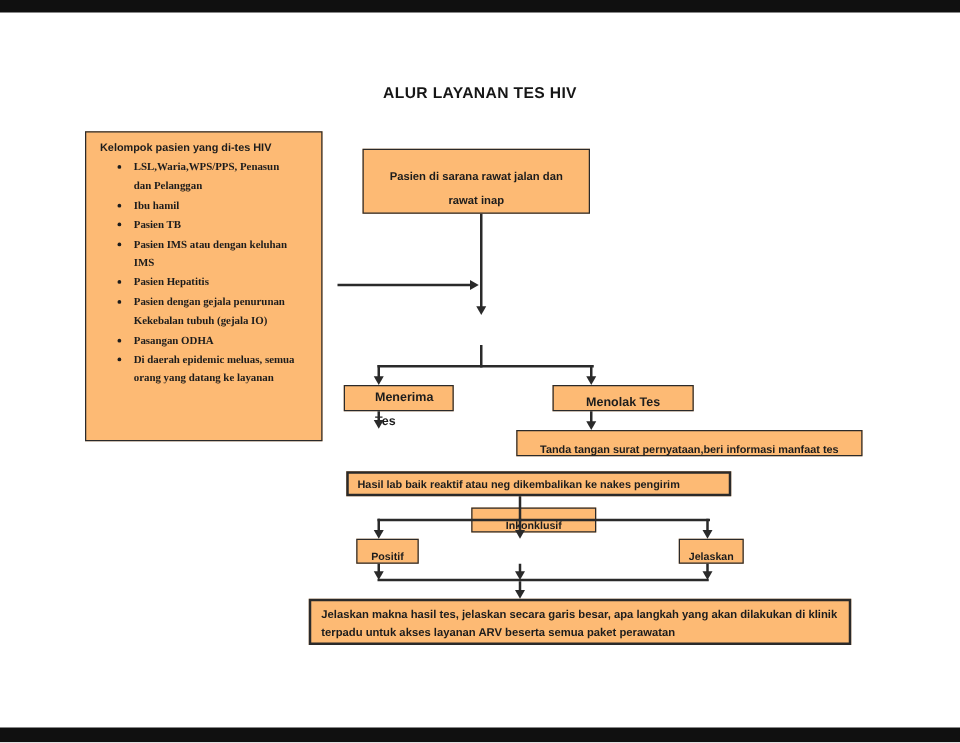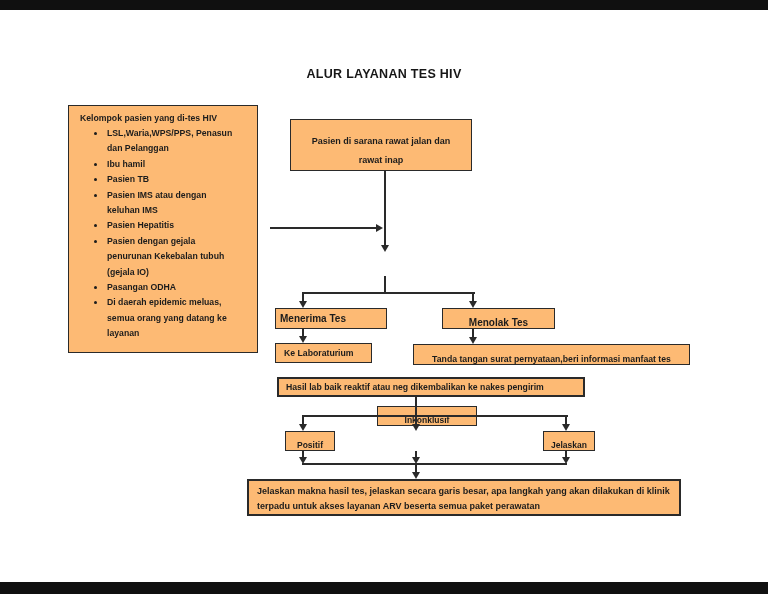--- a/index.html
+++ b/index.html
@@ -14,25 +14,25 @@
     position:absolute; top:67px; left:0; width:768px; text-align:center;
     font-size:12.5px; font-weight:700; letter-spacing:.3px; color:#161616;
   }
   .box {
     position:absolute; border:1px solid #2a2a2a; box-sizing:border-box;
     background:#fdba74; font-size:8.5px; font-weight:600; color:#1c1c1c;
   }
   .ctr { display:flex; align-items:flex-end; justify-content:center; text-align:center; }
   .group-box { left:68px; top:105px; width:190px; height:248px; }
   .group-heading { margin:7px 8px 3px 11px; font-size:8.7px; }
-  .group-list { margin:2px 0 4px 0; padding-left:37px; list-style:disc; }
+  .group-list { margin:2px 0 4px 0; padding-left:37px; list-style:disc;font-family:Liberation Serif, serif; }
   .group-list li { font-size:8.7px; line-height:15.4px; max-width:131px; padding-left:1px; }
   .start-box { left:290px; top:119px; width:182px; height:52px; font-size:9px; line-height:19px; padding:0 11px; }
   .consent-box { left:317px; top:252px; width:156px; height:24px; font-size:9px; }
-  .accept-box { left:275px; top:308px; width:112px; height:21px; font-size:10px; line-height:19px; padding-left:4px; }
+  .accept-box { left:275px; top:308px; width:88px; height:21px; font-size:10px; line-height:19px; padding-left:24px; }
   .refuse-box { left:442px; top:308px; width:113px; height:21px; font-size:10px; }
   .lab-box { left:275px; top:343px; width:97px; height:20px; font-size:8.7px; line-height:18px; padding-left:8px; }
   .refusal-box { left:413px; top:344px; width:277px; height:21px; font-size:8.7px; }
   .result-box { left:277px; top:377px; width:308px; height:20px; font-size:8.7px; line-height:17px; padding-left:7px; border-width:2px; }
   .positive-box { left:285px; top:431px; width:50px; height:20px; }
   .inconclusive-box { left:377px; top:406px; width:100px; height:20px; }
   .negative-box { left:543px; top:431px; width:52px; height:20px; }
   .final-box { left:247px; top:479px; width:434px; height:37px; font-size:9px; line-height:15px; padding:3px 8px; border-width:2px; }
   .line { position:absolute; background:#2a2a2a; }
   .arrd { position:absolute; width:0; height:0;
@@ -72,23 +72,20 @@
 
 
   <div class="box accept-box">
     <span>Menerima Tes</span>
   </div>
 
   <div class="box ctr refuse-box">
     <span>Menolak Tes</span>
   </div>
 
-  <div class="box lab-box">
-    <span>Ke Laboraturium</span>
-  </div>
 
   <div class="box ctr refusal-box">
     <span>Tanda tangan surat pernyataan,beri  informasi manfaat tes</span>
   </div>
 
   <div class="box result-box">
     <span>Hasil lab baik reaktif atau neg dikembalikan ke nakes pengirim</span>
   </div>
 
   <div class="box ctr positive-box">

